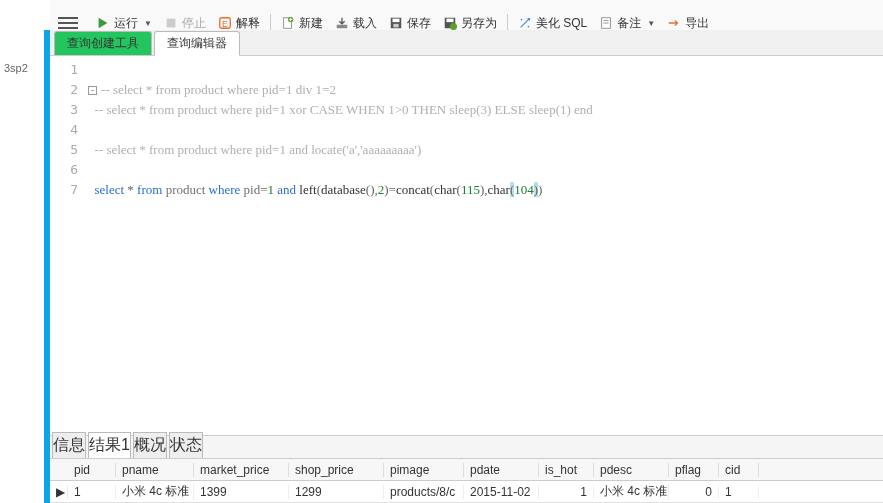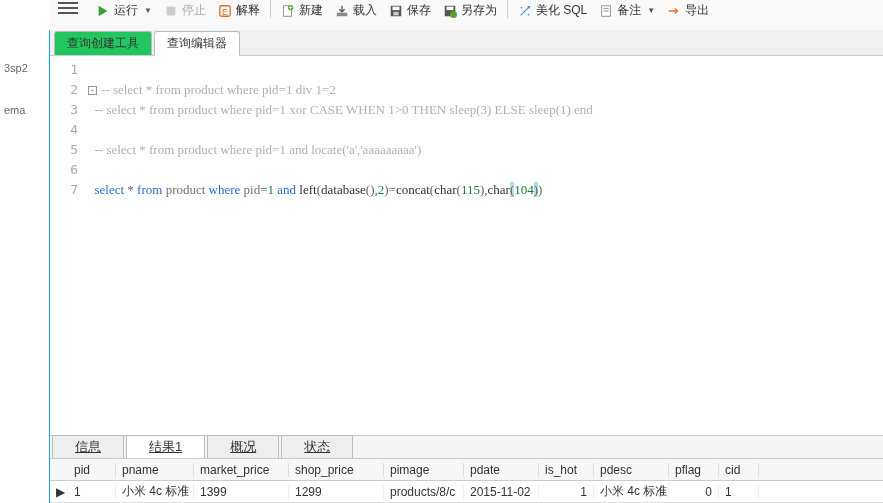--- a/index.html
+++ b/index.html
@@ -1,45 +1,45 @@
 <!DOCTYPE html>
 <html><head>
 <meta charset="utf-8">
 <style>
 * { margin: 0; padding: 0; box-sizing: border-box; }
 body { font-family: "Microsoft YaHei", Arial, sans-serif; font-size: 12px; background: #fff; color: #333; width: 883px; height: 503px; overflow: hidden; position: relative; }
-.topbar { display: flex; align-items: flex-start; height: 47px; background: #f9f9f9; border-bottom: 1px solid #ddd; padding: 0 8px; gap: 0; margin-left: 50px; }
+.topbar { display: flex; align-items: center; height: 47px; background: #f9f9f9; border-bottom: 1px solid #ddd; padding: 0 8px; gap: 0; margin-left: 50px; }
 .menu-icon { width: 20px; height: 16px; display: flex; flex-direction: column; justify-content: space-between; padding: 2px 0; margin-right: 12px; }
 .menu-icon span { height: 2px; background: #555; }
 .tb-btn { display: inline-flex; align-items: center; gap: 4px; padding: 2px 6px; cursor: pointer; color: #333; border-radius: 2px; }
 .tb-btn.disabled { color: #aaa; cursor: default; }
 .tb-sep { width: 1px; height: 18px; background: #ccc; margin: 0 4px; }
 .ico { width: 14px; height: 14px; display: inline-block; }
 .arrow-down { font-size: 8px; color: #555; margin-left: 2px; }
-.left-tree { position: absolute; left: 0; top: 30px; width: 50px; height: 473px; border-right: 1px solid #0ea5e9; padding: 4px 2px; font-size: 11px; color: #666; }
+.left-tree { position: absolute; left: 0; top: 30px; width: 50px; height: 473px; border-right: 6px solid #0ea5e9; padding: 4px 2px; font-size: 11px; color: #666; }
 .tree-item { padding: 28px 2px 2px; white-space: nowrap; overflow: hidden; }
 .main { position: absolute; left: 50px; top: 30px; right: 0; bottom: 0; display: flex; flex-direction: column; }
 .tabs-upper { display: flex; align-items: flex-end; height: 26px; background: #f0f0f0; border-bottom: 1px solid #ccc; padding-left: 4px; padding-top: 4px; }
 .tab { padding: 3px 12px; border: 1px solid #bbb; border-bottom: none; background: #22c55e; margin-right: 2px; cursor: pointer; border-radius: 3px 3px 0 0; font-size: 12px; }
 .tab.active { background: #fff; border-bottom: 1px solid #fff; position: relative; top: 1px; margin-top: 20px; }
 .editor { flex: 1; display: flex; font-family: Consolas, monospace; font-size: 13px; line-height: 20px; overflow: hidden; }
 .gutter { width: 34px; text-align: right; color: #aaa; padding: 4px 6px 0 0; user-select: none; }
 .gutter div { height: 20px; }
 .code { flex: 1; padding: 4px 0 0 4px; }
 .code-line { height: 20px; white-space: pre; font-family: Liberation Serif, serif; }
 .fold { display: inline-block; width: 9px; height: 9px; border: 1px solid #999; font-size: 9px; line-height: 7px; text-align: center; color: #666; margin-right: 4px; vertical-align: 1px; }
 .cm-comment { color: #b0b0b0; }
 .cm-keyword { color: #2a6fcf; }
 .cm-ident { color: #737373; }
 .cm-op { color: #666; }
 .cm-num { color: #1a7f37; }
 .cm-func { color: #333; }
 .cm-hl { background: #b8e0e8; }
 .results-tabs { display: flex; align-items: flex-end; height: 24px; border-top: 1px solid #ccc; border-bottom: 1px solid #ccc; background: #f5f5f5; padding-left: 2px; padding-top: 2px; }
-.rtab { padding: 2px 22px; border: 1px solid #bbb; border-bottom: none; background: #eee; margin-right: 2px; cursor: pointer; font-size: 13px; text-decoration: underline; }
+.rtab { padding: 2px 0; border: 1px solid #bbb; border-bottom: none; background: #eee; margin-right: 2px; cursor: pointer; font-size: 16px; }
 .rtab.active { background: #fff; }
 .grid { overflow: hidden; }
 .grid-header, .grid-row { display: flex; align-items: center; height: 22px; border-bottom: 1px solid #e0e0e0; }
 .grid-header { background: #f7f7f7; border-bottom: 1px solid #ccc; }
 .cell { padding: 0 6px; border-right: 1px solid #eee; overflow: hidden; white-space: nowrap; text-overflow: clip; font-size: 12px; }
 .row-marker { width: 18px; text-align: center; color: #333; }
 .grid-header .cell { color: #333; font-weight: normal; border-right: 1px solid #ddd; }
 </style>
 </head>
 <body>
@@ -123,21 +123,20 @@
   <div class="tb-btn">
     <svg class="ico" viewBox="0 0 16 16">
         <path d="M2 8h10M9 5l3 3-3 3" stroke="#e07030" stroke-width="1.5" fill="none"></path>
       </svg>
     <span>导出</span>
   </div>
 </div>
 
 <div class="left-tree">
   <div class="tree-item">3sp2</div>
-  <div class="tree-item">ema</div>
 </div>
 
 <div class="main">
   <div class="tabs-upper">
     <div class="tab">查询创建工具</div>
     <div class="tab active">查询编辑器</div>
   </div>
 
   <div class="editor">
     <div class="gutter">

